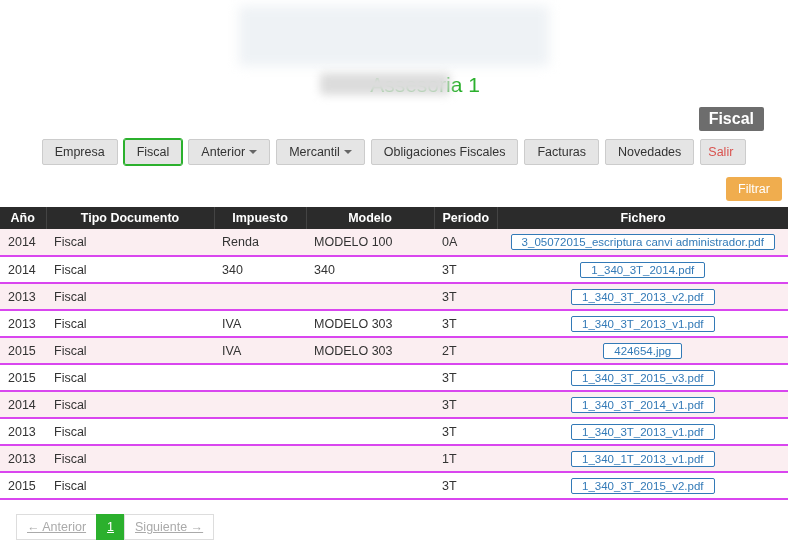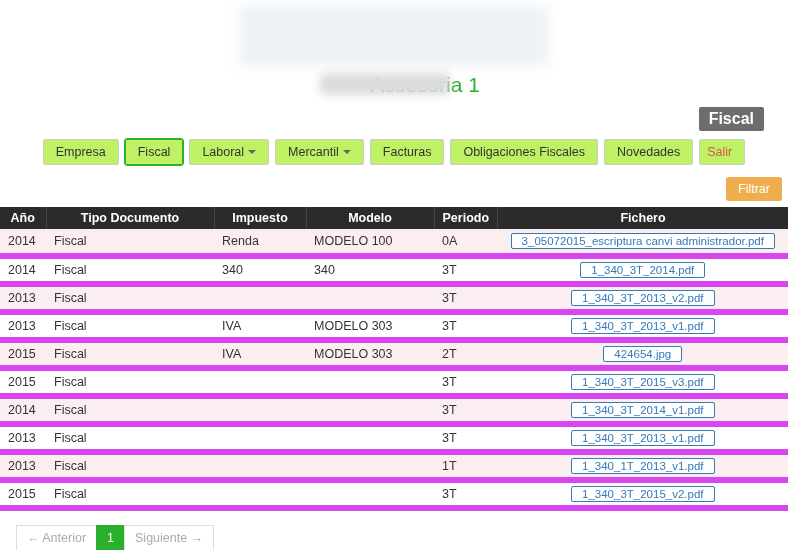--- a/index.html
+++ b/index.html
@@ -60,21 +60,21 @@
     }
     .nav {
       display: flex;
       gap: 6px;
       padding: 4px 0 12px;
       justify-content: center;
       align-items: center;
     }
     .nav-item {
       border: 1px solid #ccc;
-      background: #bef264;
+      background: #e5e5e5;
       color: #333;
       padding: 5px 12px;
       font-size: 12.5px;
       cursor: pointer;
       border-radius: 2px;
       display: inline-flex;
       align-items: center;
       gap: 4px;
     }
     .nav-item.active {
@@ -117,21 +117,21 @@
       text-align: center;
       font-weight: 600;
       font-size: 12.5px;
       padding: 4px 8px;
       border-right: 1px solid #444;
     }
     thead th:last-child { border-right: none; }
     tbody td {
       padding: 3px 8px;
       font-size: 12.5px;
-      border-bottom: 6px solid #d946ef;
+      border-bottom: 2px solid #d946ef;
       vertical-align: middle;
       height: 27px;
     }
     tbody tr:nth-child(odd) td {
       background: #fbeef1;
     }
     tbody tr:nth-child(even) td {
       background: #fff;
     }
     .col-ano { width: 46px; }
@@ -156,20 +156,21 @@
       gap: 0;
       padding: 14px 16px;
     }
     .pager-item {
       border: 1px solid #ddd;
       padding: 5px 10px;
       font-size: 12.5px;
       color: #aaa;
       cursor: default;
       margin-left: -1px;
+      text-decoration: underline;
     }
     .pager-item:first-child { margin-left: 0; }
     .pager-item.active {
       background: #2bb02d;
       border-color: #2bb02d;
       color: #fff;
       cursor: pointer;
     }
     .footer-rule {
       margin-top: 28px;
@@ -191,32 +192,32 @@
 </div>
 
 <div class="nav" id="nav">
     <div class="nav-item">
       <span>Empresa</span>
     </div>
     <div class="nav-item active">
       <span>Fiscal</span>
     </div>
     <div class="nav-item">
-      <span>Laboral</span>
+      <span>Anterior</span>
       <span class="caret"></span>
     </div>
     <div class="nav-item">
       <span>Mercantil</span>
       <span class="caret"></span>
     </div>
     <div class="nav-item">
+      <span>Obligaciones Fiscales</span>
+    </div>
+    <div class="nav-item">
       <span>Facturas</span>
-    </div>
-    <div class="nav-item">
-      <span>Obligaciones Fiscales</span>
     </div>
     <div class="nav-item">
       <span>Novedades</span>
     </div>
     <div class="nav-item exit">
       <span>Salir</span>
     </div>
   </div>
 
 <div class="actions-row">

